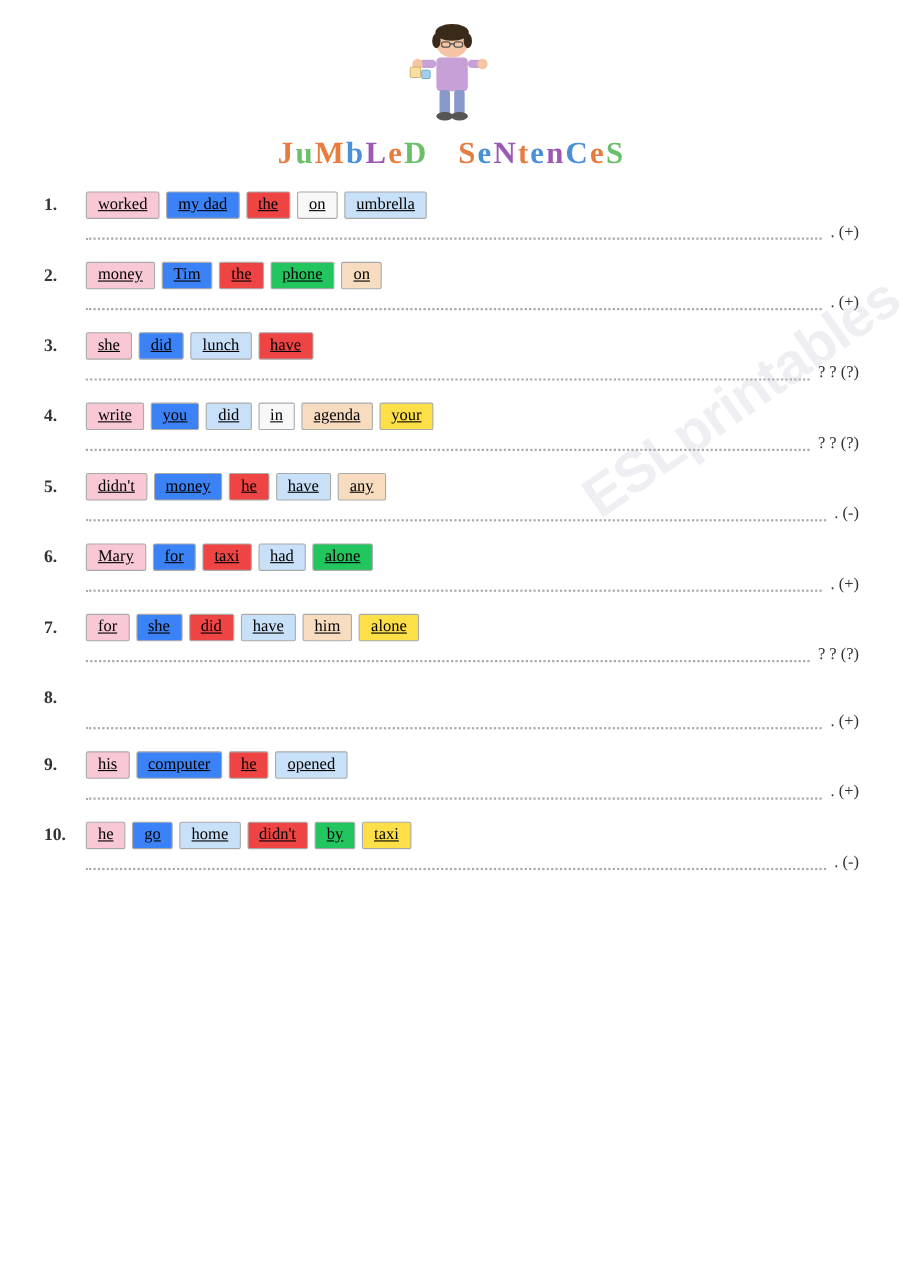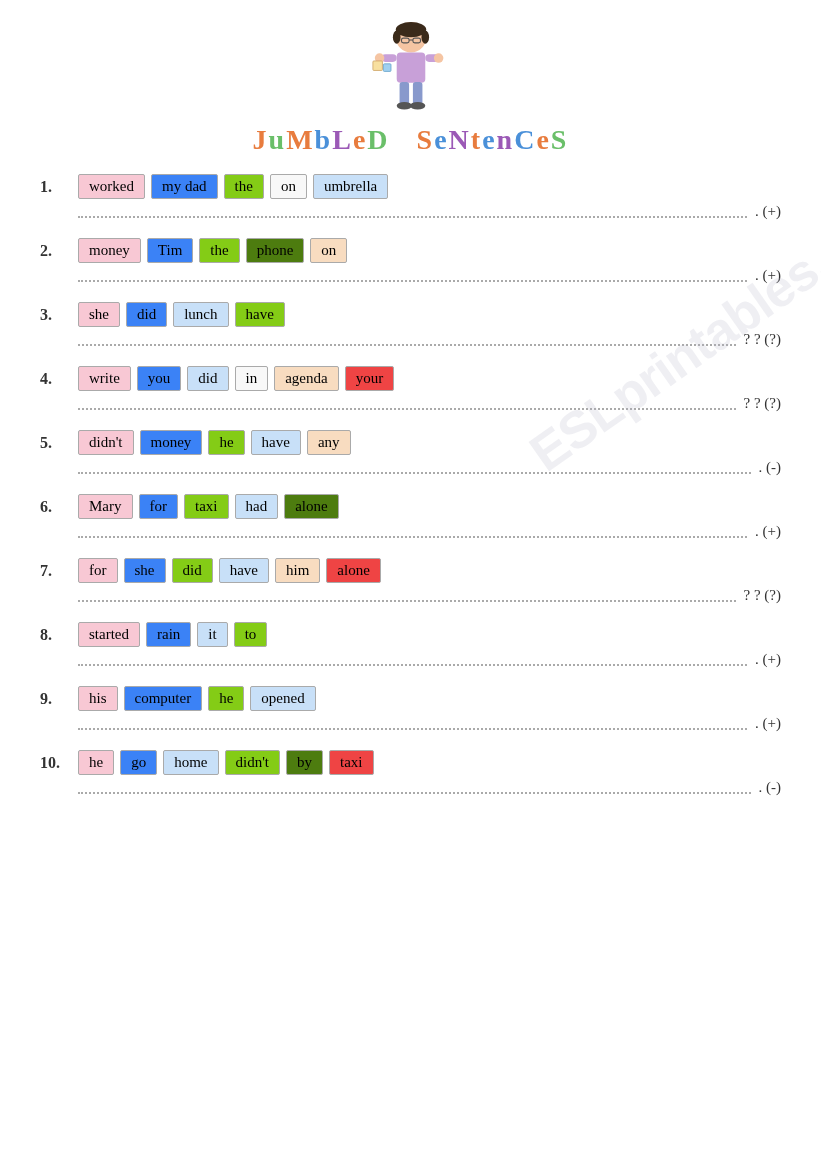--- a/index.html
+++ b/index.html
@@ -62,37 +62,38 @@
       min-width: 38px;
       padding-top: 4px;
       color: #333;
     }
 
     .words-row {
       display: flex;
       flex-wrap: wrap;
       gap: 6px;
       align-items: flex-end;
+      text-decoration: underline;
     }
 
     .word-box {
       border: 1.5px solid #aaa;
       padding: 3px 10px;
       font-size: 15px;
       border-radius: 2px;
       display: inline-block;
     }
 
     .color-pink { background: #f8c8d4; }
     .color-green { background: #3b82f6; }
     .color-blue { background: #c8e0f8; }
-    .color-yellow { background: #84cc16; }
-    .color-lavender { background: #4d7c0f; }
+    .color-yellow { background: #ef4444; }
+    .color-lavender { background: #22c55e; }
     .color-peach { background: #f8dcc0; }
-    .color-mint { background: #ef4444; }
+    .color-mint { background: #fde047; }
     .color-white { background: #f8f8f8; }
 
     .answer-line-row {
       display: flex;
       align-items: center;
       margin-left: 38px;
       margin-top: 2px;
       margin-bottom: 2px;
     }
 
@@ -277,26 +278,20 @@
         </div>
       </div>
       <div class="answer-line-row">
         <div class="dotted-line"></div>
         <span class="sentence-type">? ? (?)</span>
       </div>
     </div>
     <div class="exercise">
       <div class="exercise-row">
         <span class="exercise-num">8.</span>
-        <div class="words-row">
-          <span class="word-box color-pink">started</span>
-          <span class="word-box color-green">rain</span>
-          <span class="word-box color-blue">it</span>
-          <span class="word-box color-yellow">to</span>
-        </div>
       </div>
       <div class="answer-line-row">
         <div class="dotted-line"></div>
         <span class="sentence-type">. (+)</span>
       </div>
     </div>
     <div class="exercise">
       <div class="exercise-row">
         <span class="exercise-num">9.</span>
         <div class="words-row">

